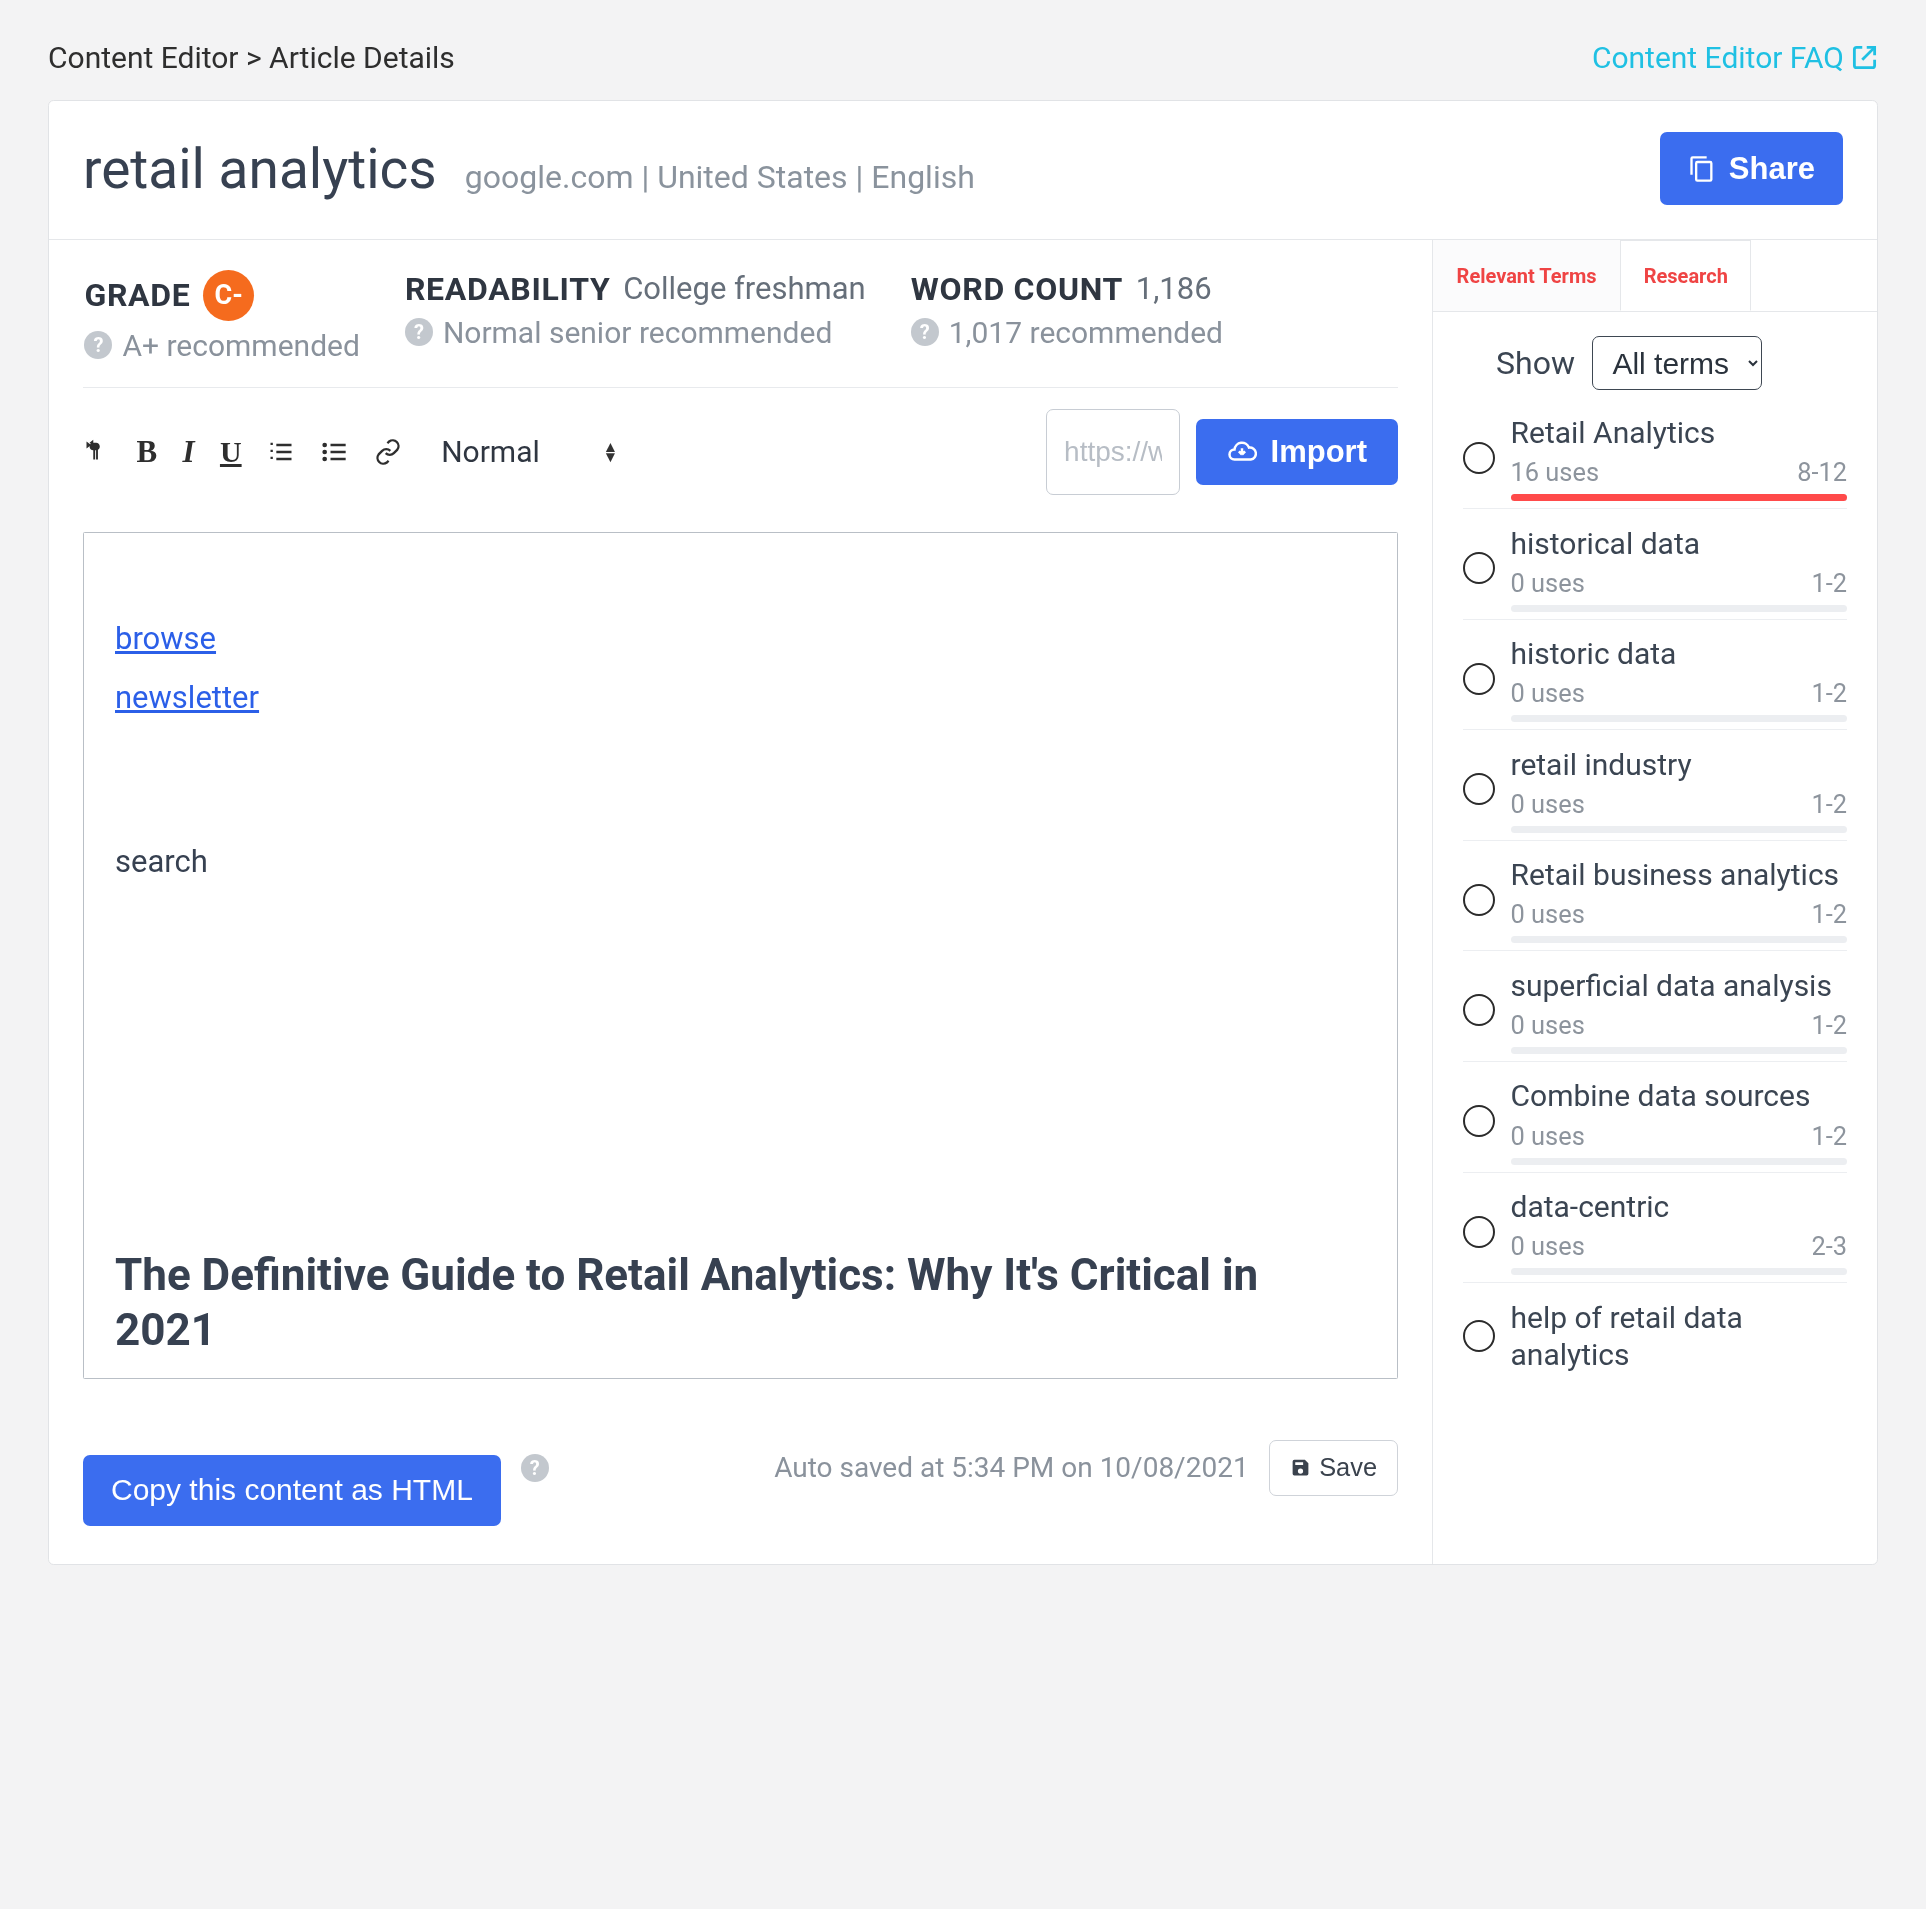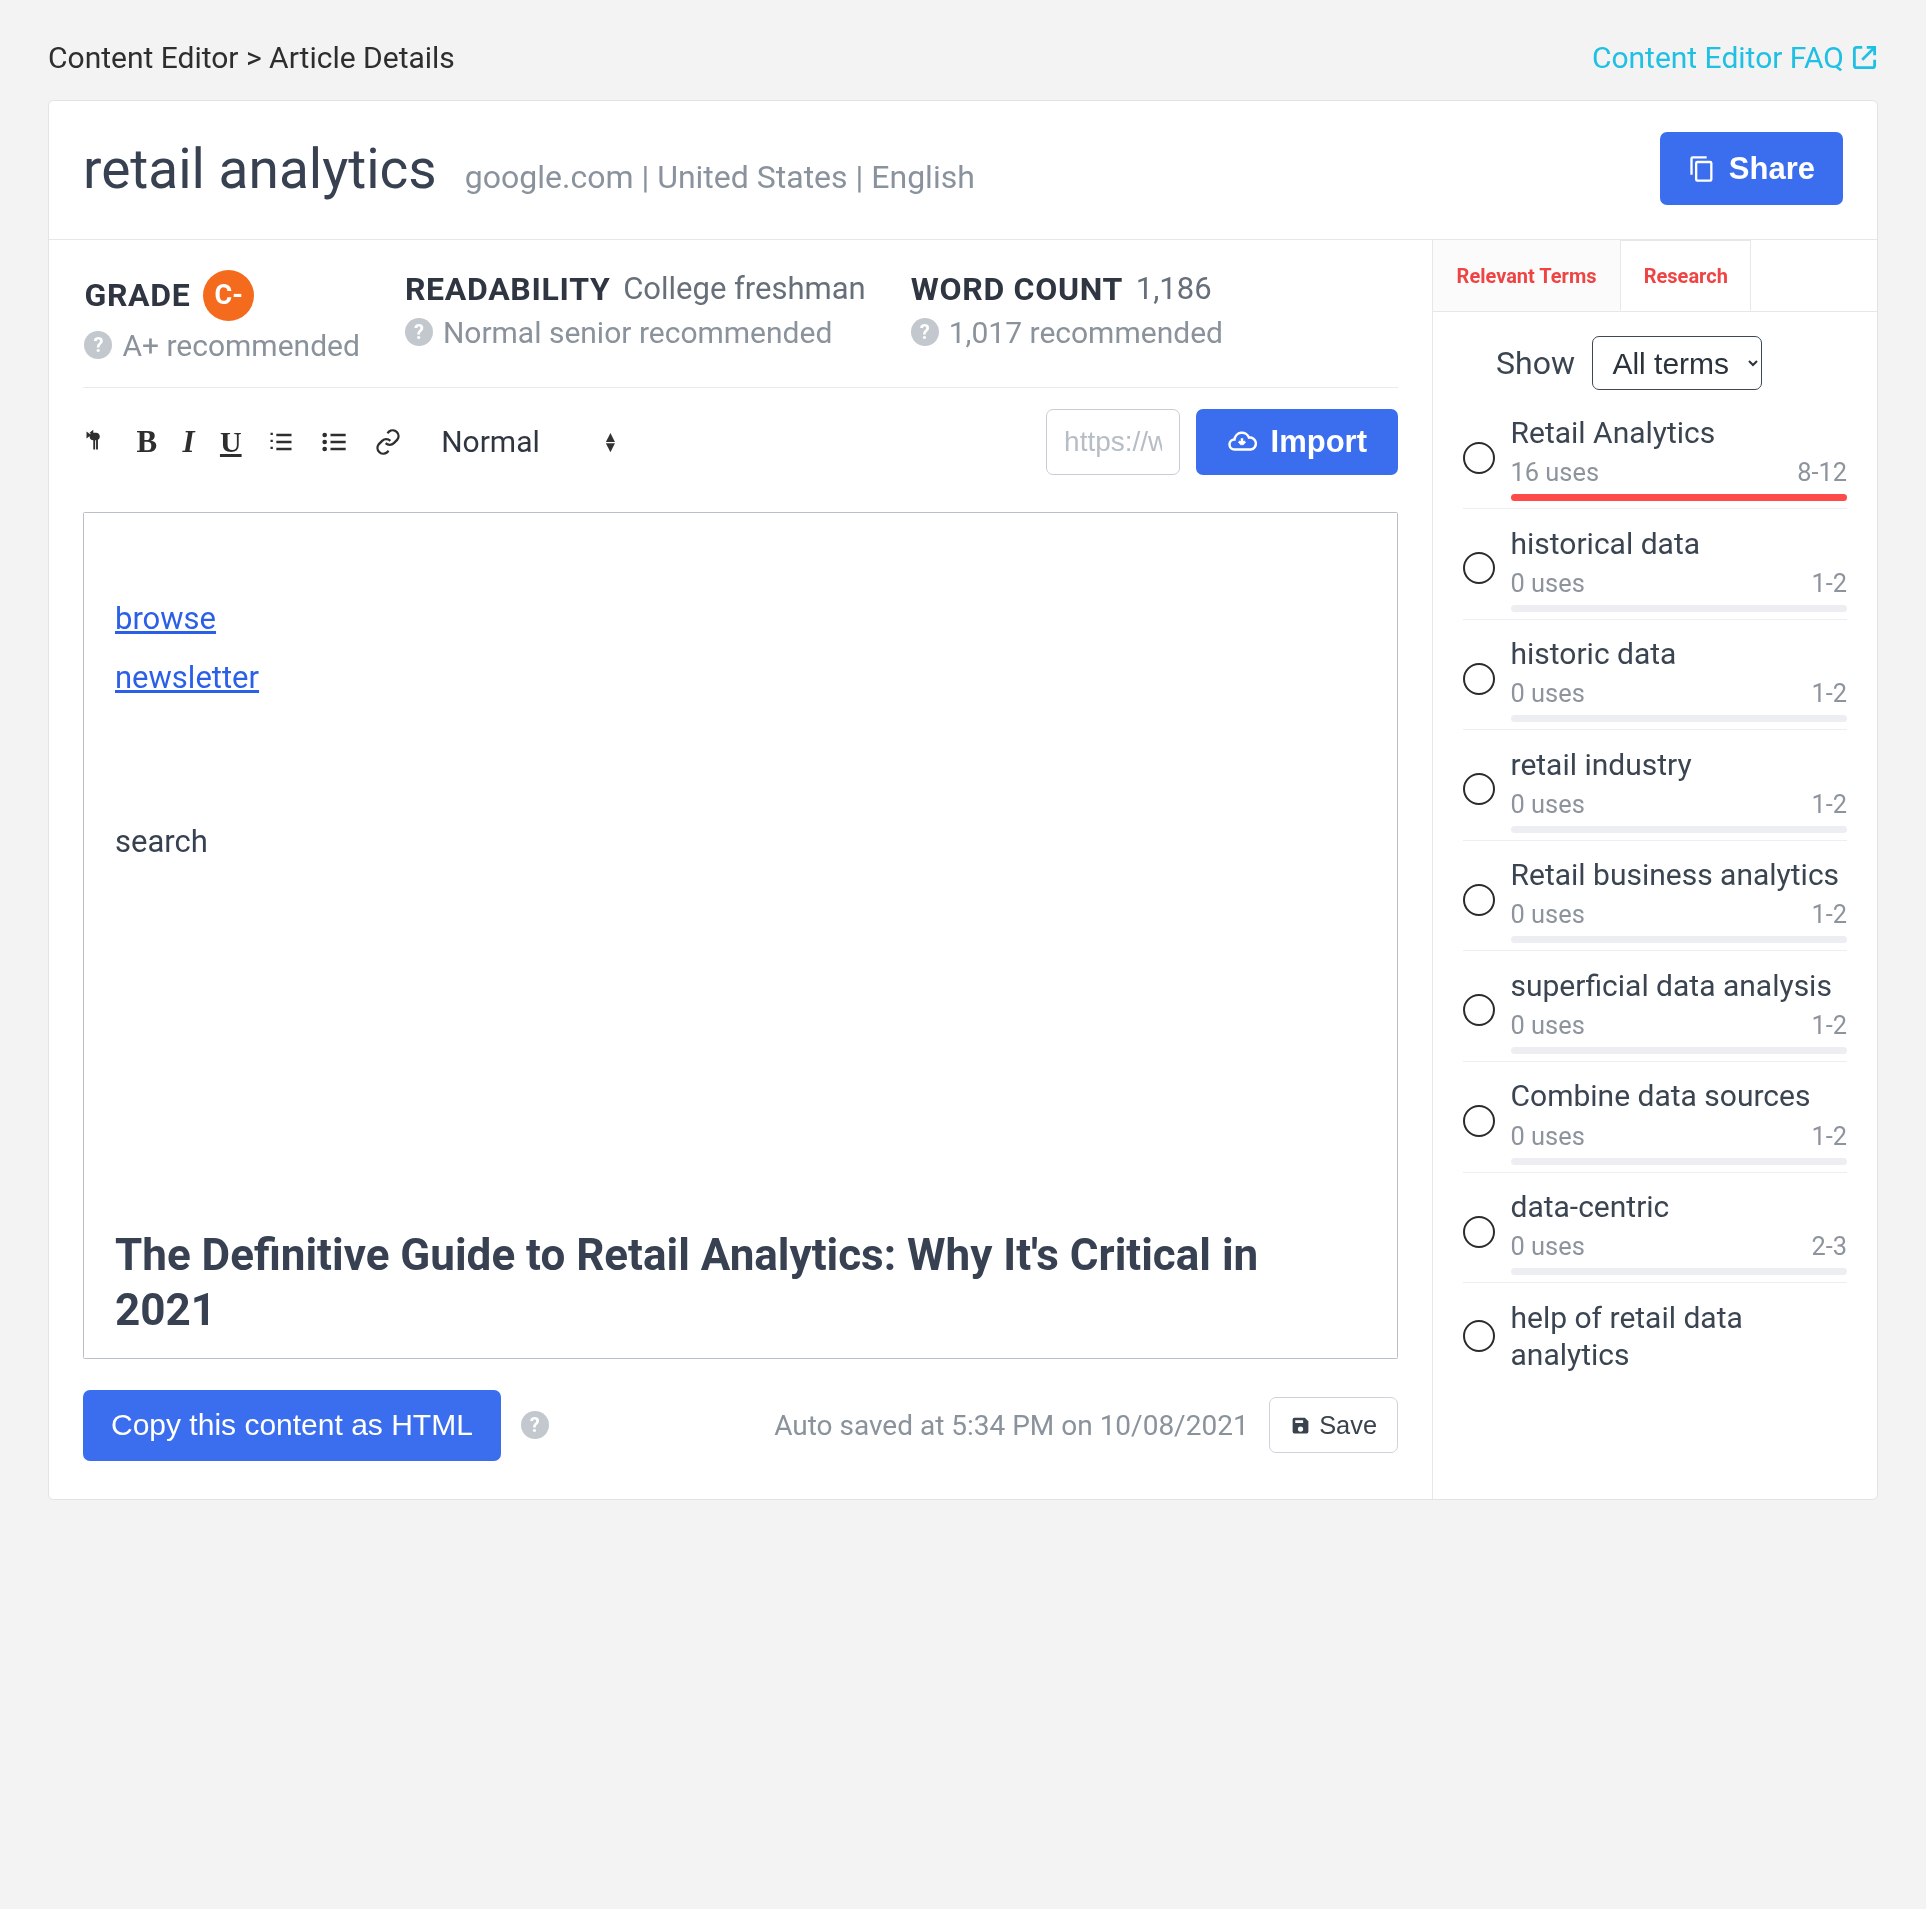--- a/index.html
+++ b/index.html
@@ -74,21 +74,21 @@
   .toolbar-row { display: flex; align-items: center; justify-content: space-between; margin-top: 21px; }
   .tb-left { display: flex; align-items: center; gap: 25.4px; color: #2e2e2e; }
   .tb-left svg { width: 28px; height: 28px; }
   .tb-left .bold { font-weight: 800; font-size: 31px; font-family: Georgia, serif; }
   .tb-left .italic { font-style: italic; font-family: Georgia, serif; font-size: 31px; font-weight: 600; }
   .tb-left .underline { text-decoration: underline; font-family: Georgia, serif; font-size: 30px; font-weight: 600; }
   .fmt-select { display: flex; align-items: center; gap: 63px; font-size: 30px; color: #2f3641; margin-left: 14px; }
   .fmt-select .arrows { display: flex; flex-direction: column; line-height: 10px; font-size: 15.5px; color: #333; }
   .tb-right { display: flex; align-items: center; gap: 15.5px; }
   .url-input {
-    border: 0.7px solid #c8cdd4; border-radius: 7px; height: 66px; width: 134px;
+    border: 0.7px solid #c8cdd4; border-radius: 7px; height: 86px; width: 134px;
     padding: 0 17px; font-size: 28px; color: #a21caf;
   }
   .url-input::placeholder { color: #b7bdc5; }
   .import-btn {
     background: #3b6def; color: #fff; border: none; border-radius: 7px; height: 66px;
     padding: 0 31px; font-size: 31px; font-weight: 600; display: flex; align-items: center; gap: 14px; cursor: pointer;
   }
   .import-btn svg { width: 30px; height: 30px; fill: #fff; }
   .editor {
     margin-top: 37px;
@@ -99,21 +99,21 @@
     display: flex; flex-direction: column;
   }
   .editor a { color: #2b5fe8; text-decoration: underline; font-size: 31px; }
   .ed-links { display: flex; flex-direction: column; gap: 22px; margin-top: 42px; margin-bottom: 127px; }
   .ed-search { font-size: 31px; color: #374151; margin-bottom: 183px; }
   .ed-title { font-size: 44px; font-weight: 700; color: #374151; line-height: 1.25; margin-top: auto; }
   .actions-row { display: flex; align-items: center; justify-content: space-between; margin-top: 31px; gap: 17px; }
   .actions-left { display: flex; align-items: center; gap: 20px; }
   .copy-btn {
     background: #3b6def; color: #fff; border: none; border-radius: 7px;
-    padding: 18.3px 28px; font-size: 30px; font-weight: 500; cursor: pointer;
+    padding: 18.3px 28px; font-size: 30px; font-weight: 500; cursor: pointer; margin-top: 45px;
   }
   .autosave { color: #8a929c; font-size: 28px; }
   .save-btn {
     background: #fff; border: 0.7px solid #cfd3d9; border-radius: 7px;
     padding: 12.7px 20px; font-size: 25.4px; color: #3a424d; display: flex; align-items: center; gap: 8.5px; cursor: pointer; justify-content: flex-end;
   }
   .save-btn svg { width: 21px; height: 21px; }
   .actions-right { display: flex; align-items: center; gap: 20px; }
   .tabs { display: flex; border-bottom: 0.7px solid #e5e7ea; }
   .tab {

